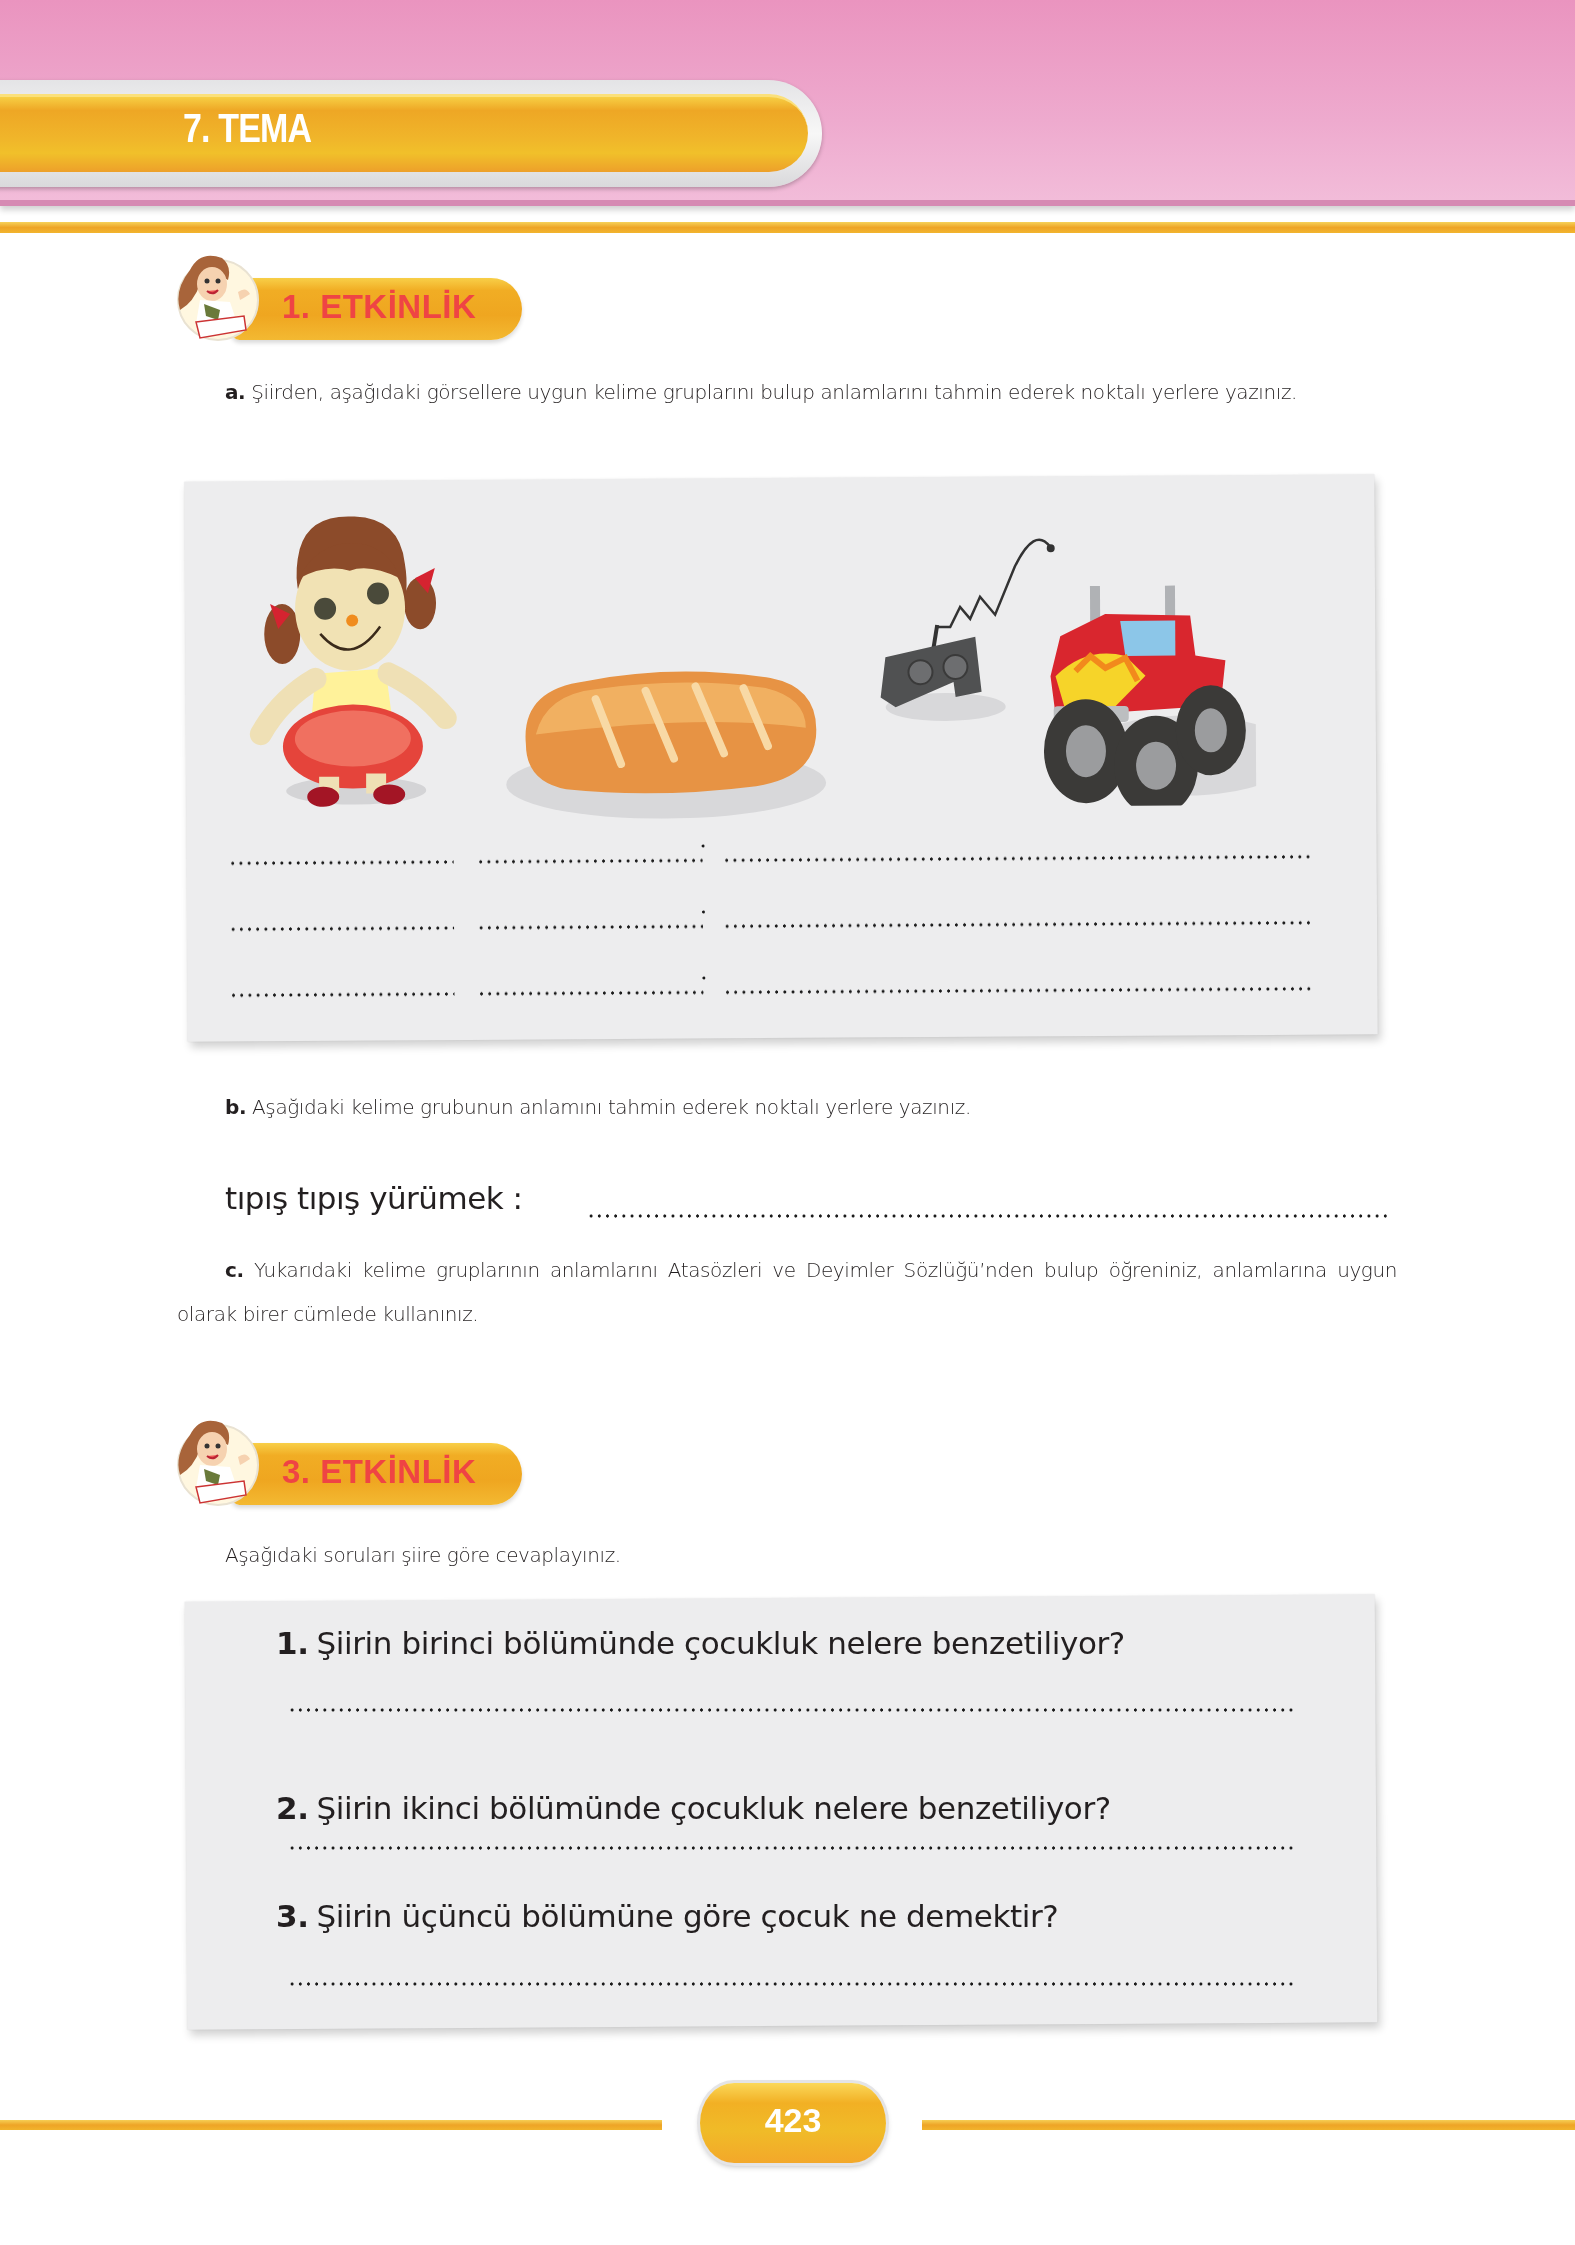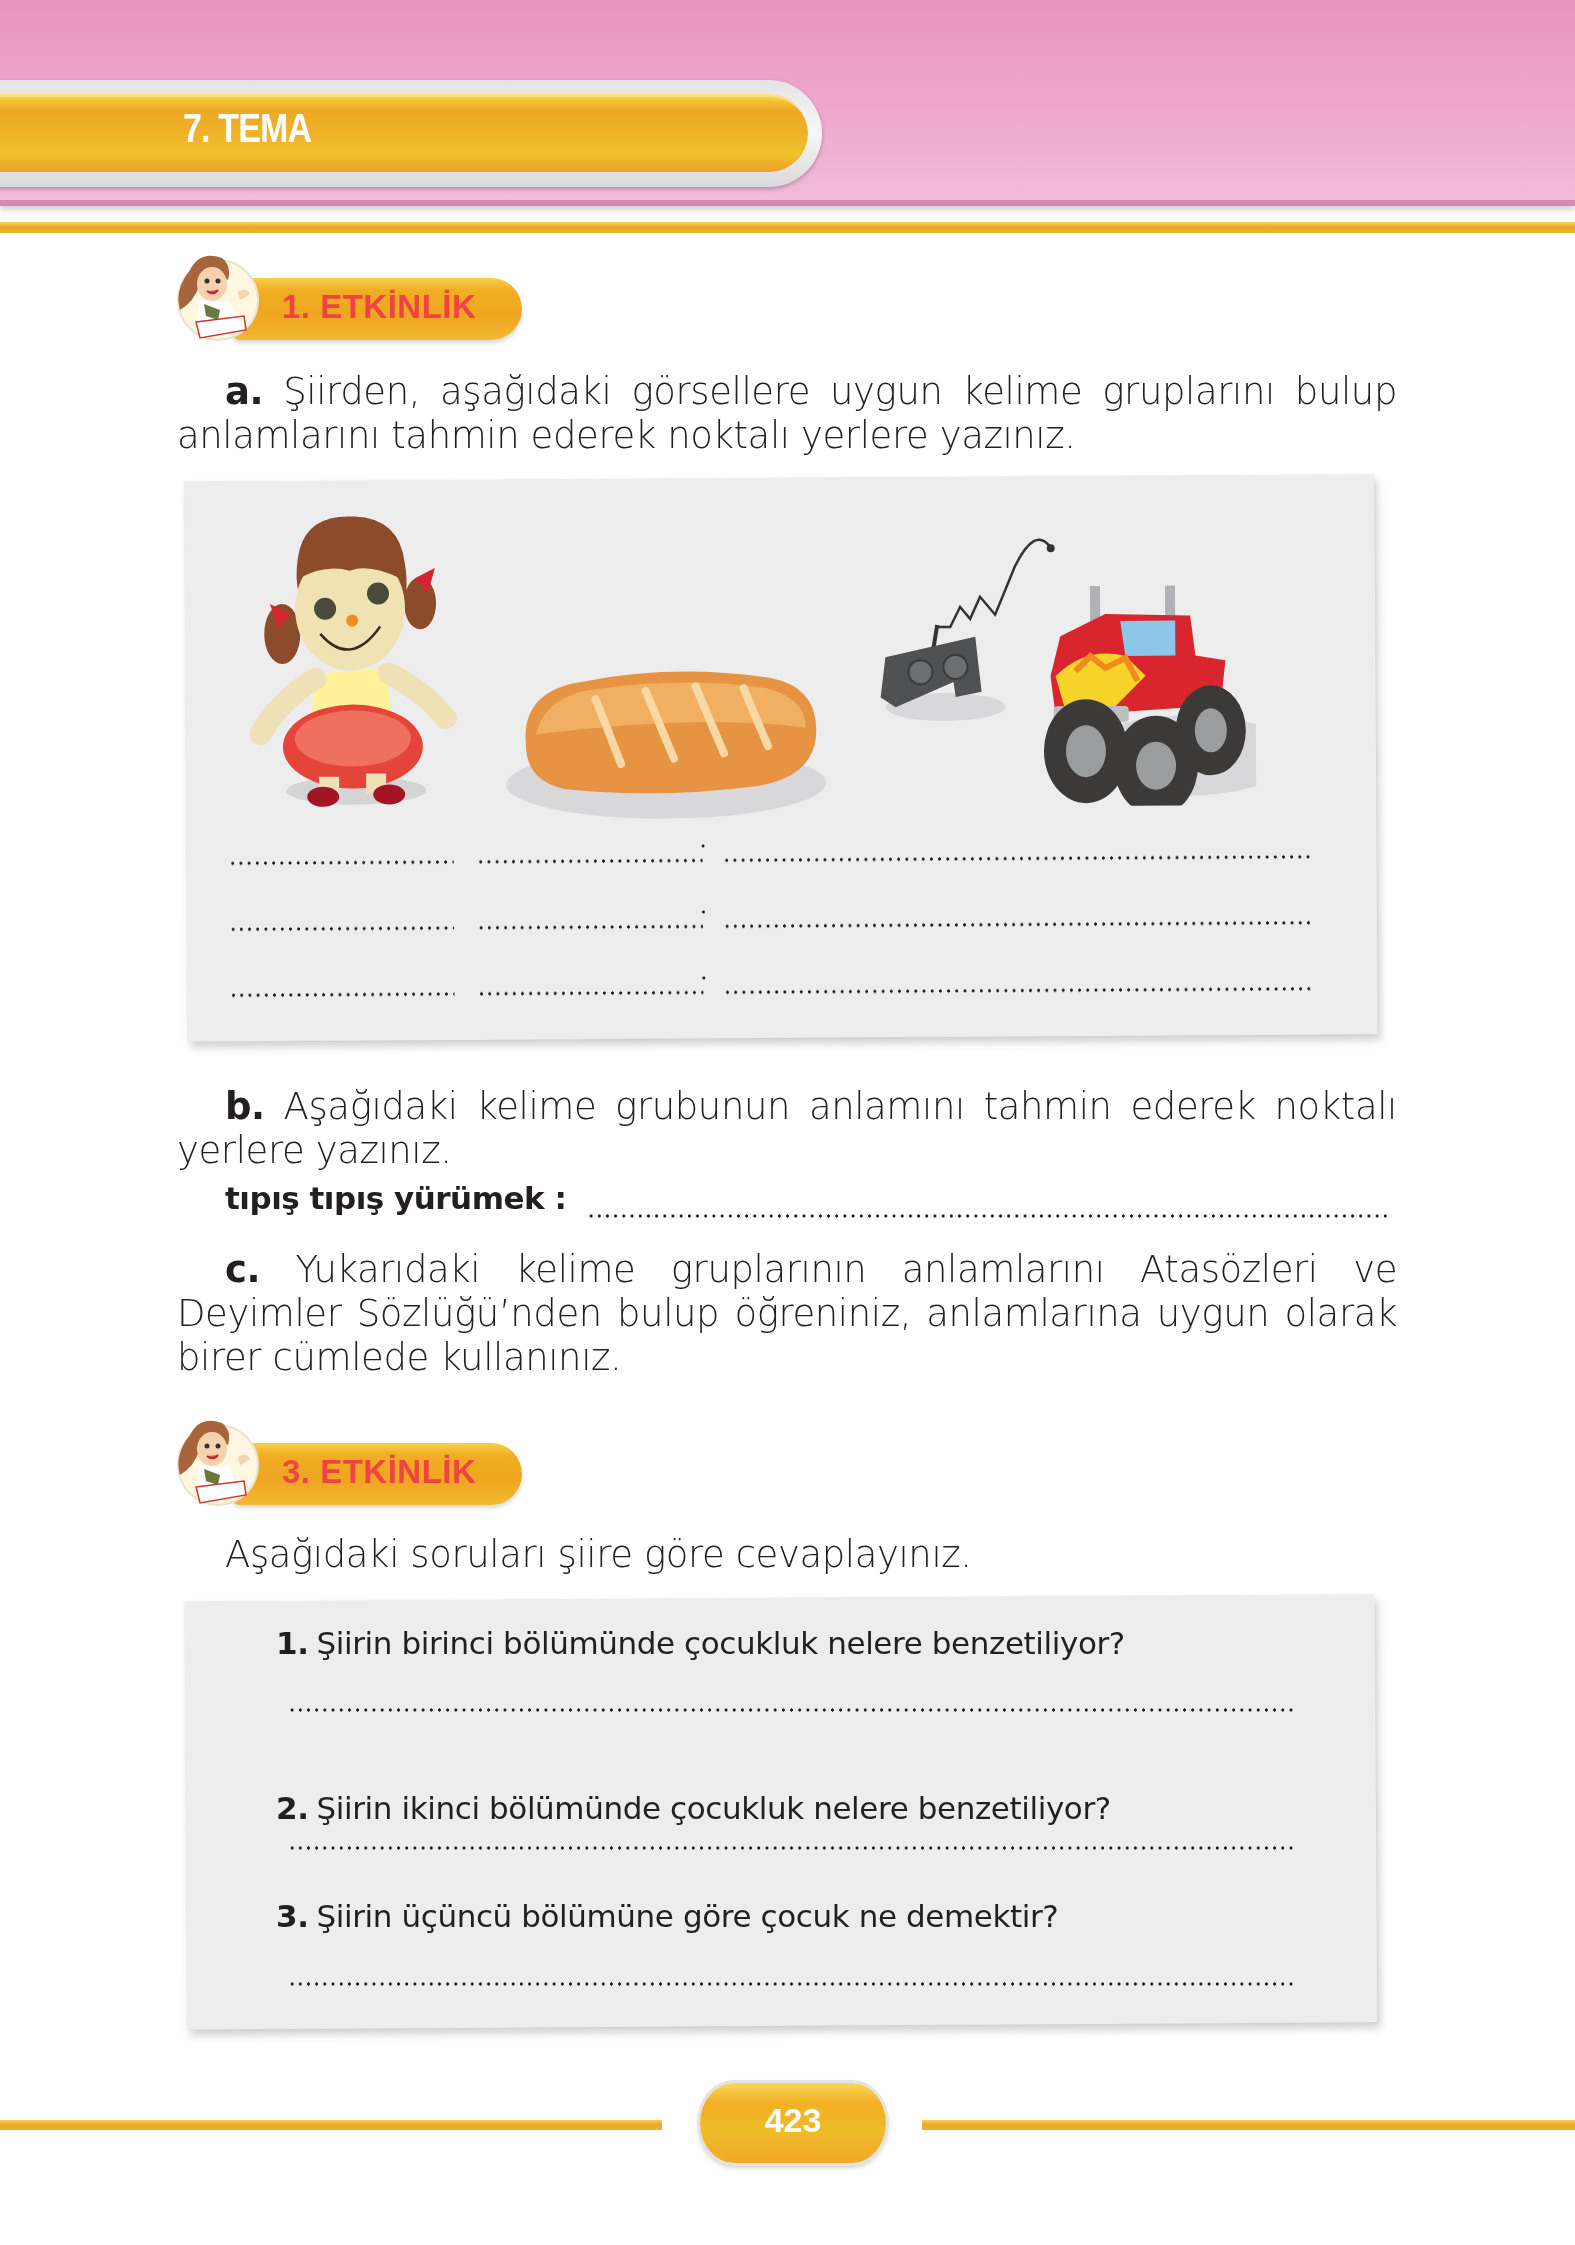--- a/index.html
+++ b/index.html
@@ -48,21 +48,21 @@
       position: absolute; left: 122px; top: 16px;
       font-family: "Liberation Sans", sans-serif; font-weight: bold; font-size: 33px; color: #ef4444;
       letter-spacing: 0.5px;
     }
     .badge .mascot {
       position: absolute; left: 0; top: -22px; width: 100px; height: 100px;
     }
 
     .para {
       position: absolute; left: 177px; width: 1220px;
-      font-family: "DejaVu Sans", sans-serif; font-size: 37px; line-height: 44px; color: #231f20;
+      font-family: "DejaVu Sans", sans-serif; font-size: 20px; line-height: 44px; color: #231f20;
       font-weight: 300; letter-spacing: -0.4px;
     }
     .para.justify { text-align: justify; text-align-last: left; }
     .para .lead { font-weight: bold; }
     .indent { padding-left: 48px; }
 
     
     .card {
       position: absolute; background: #ededee;
       box-shadow: 3px 6px 8px rgba(0,0,0,0.18), 0 0 2px rgba(0,0,0,0.08);
@@ -204,21 +204,21 @@
     <div class="dots" style="left:290px; top:510px; width:226px;"></div>
     <div class="colon-dot" style="left:515px; top:498px;"></div>
     <div class="dots" style="left:536px; top:510px; width:590px;"></div>
   </div>
 </div>
 
 <div class="para justify" style="top:1085px;">
   <span class="indent"></span><span class="lead">b.</span><span> Aşağıdaki kelime grubunun anlamını tahmin ederek noktalı yerlere yazınız.</span>
 </div>
 <div style="position:absolute; left:225px; top:1180px; width:1160px; height:44px;">
-  <span style="font-family:'DejaVu Sans',sans-serif; font-weight:bold; font-size:31px; color:#231f20; letter-spacing:-0.5px;">tıpış tıpış yürümek :</span>
+  <span style="font-family:'DejaVu Sans',sans-serif; font-weight:normal; font-size:31px; color:#231f20; letter-spacing:-0.5px;">tıpış tıpış yürümek :</span>
   <div class="dots" style="left:362px; top:32px; width:800px;"></div>
 </div>
 
 <div class="para justify" style="top:1248px;">
   <span class="indent"></span><span class="lead">c.</span><span> Yukarıdaki kelime gruplarının anlamlarını Atasözleri ve Deyimler Sözlüğü’nden bulup öğreniniz, anlamlarına uygun olarak birer cümlede kullanınız.</span>
 </div>
 
 <div class="badge" style="left:160px; top:1437px; width:370px;">
   <div class="pill"></div>
   <div class="pill-label">3. ETKİNLİK</div>

